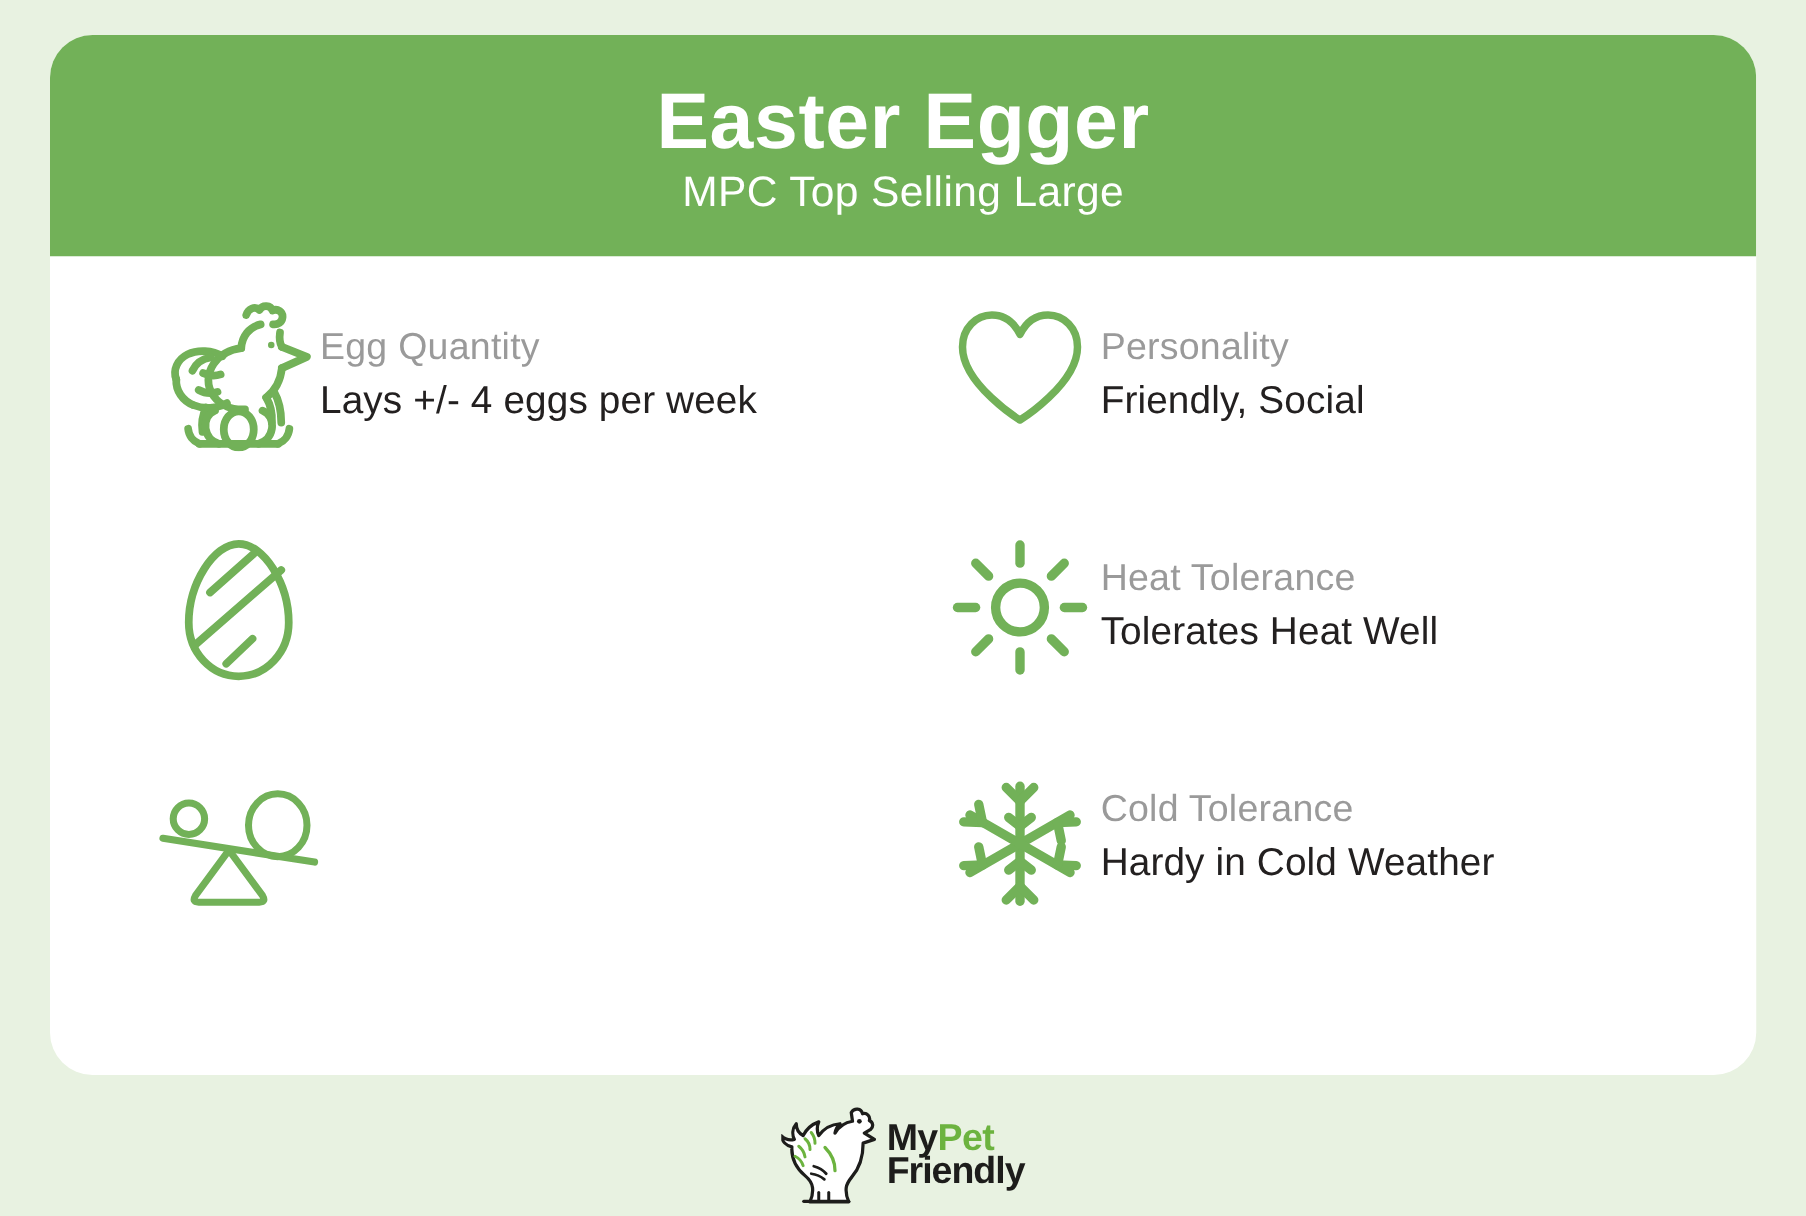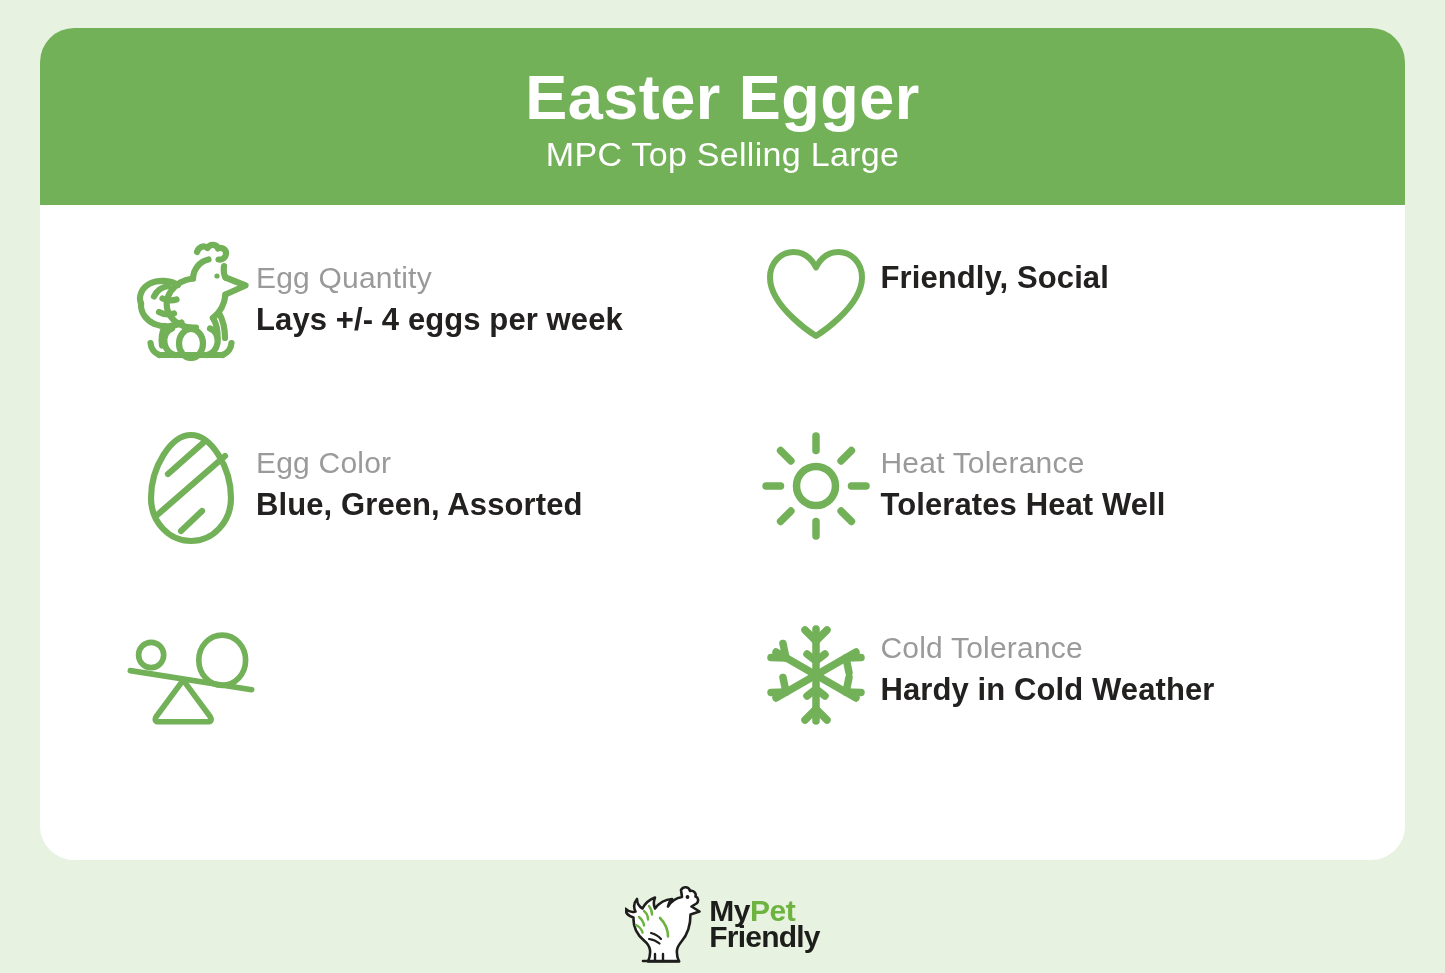--- a/index.html
+++ b/index.html
@@ -102,21 +102,21 @@
     font-size: 30px;
     font-weight: normal;
     line-height: 1.25;
     letter-spacing: 0.2px;
     margin: 0 0 4px 0;
     white-space: nowrap;
   }
   .fact-value {
     color: #232020;
     font-size: 31px;
-    font-weight: bold;
+    font-weight: normal;
     line-height: 1.25;
     letter-spacing: 0.1px;
     margin: 0;
     white-space: nowrap;
   }
 
   
   .row-egg-quantity .fact-icon { margin-top: -18px; }
   .row-size .fact-icon { margin-top: 6px; }
   .row-cold .fact-icon { margin-top: -2px; }
@@ -211,36 +211,33 @@
         </div>
       </div>
 
       <div class="fact col-right row-personality">
         <div class="fact-icon">
           <svg width="104" height="96" viewBox="0 0 104 96" fill="none" stroke="#72b158" stroke-width="6" stroke-linecap="round" stroke-linejoin="round">
             <path d="M52 89C52 89 6 60.5 6 30.5 6 15.5 17 5 29.5 5 40 5 47.5 11.5 52 20.5 56.5 11.5 64 5 74.5 5 87 5 98 15.5 98 30.5 98 60.5 52 89 52 89Z"></path>
           </svg>
         </div>
         <div class="fact-text">
+          <div class="fact-label">Personality</div>
           <div class="fact-value">Friendly, Social</div>
         </div>
       </div>
 
       <div class="fact row-egg-color">
         <div class="fact-icon">
           <svg width="92" height="116" viewBox="0 0 92 116" fill="none" stroke="#72b158" stroke-width="6.2" stroke-linecap="round" stroke-linejoin="round">
             <path d="M46 5C66 5 86 37 86 68 86 92 68 111 46 111 24 111 6 92 6 68 6 37 26 5 46 5Z"></path>
             <path d="M23 44 L58 13"></path>
             <path d="M11 86 L80 26"></path>
             <path d="M36 101 L57 81"></path>
           </svg>
-        </div>
-        <div class="fact-text">
-          <div class="fact-label">Egg Color</div>
-          <div class="fact-value">Blue, Green, Assorted</div>
         </div>
       </div>
 
       <div class="fact col-right row-heat">
         <div class="fact-icon">
           <svg width="112" height="112" viewBox="0 0 112 112" fill="none" stroke="#72b158" stroke-width="7.5" stroke-linecap="round" stroke-linejoin="round">
             <circle cx="56" cy="56" r="19.5"></circle>
             <path d="M56 6v14.5"></path>
             <path d="M56 91.5V106"></path>
             <path d="M6 56h14.5"></path>

